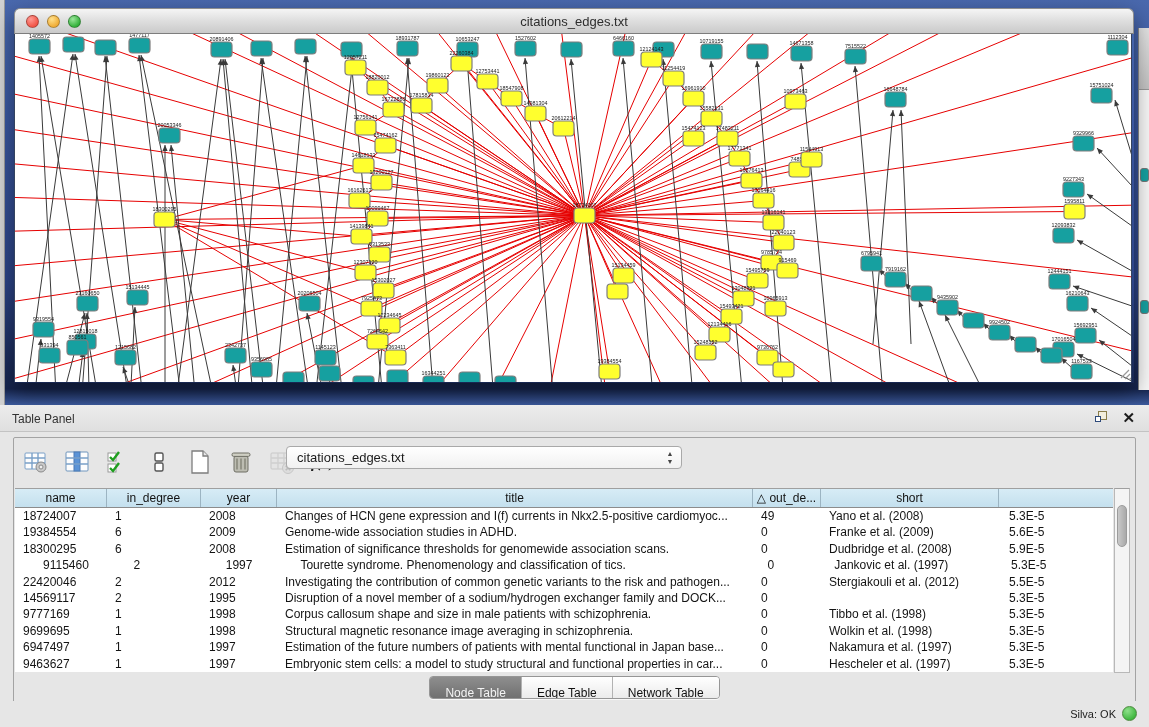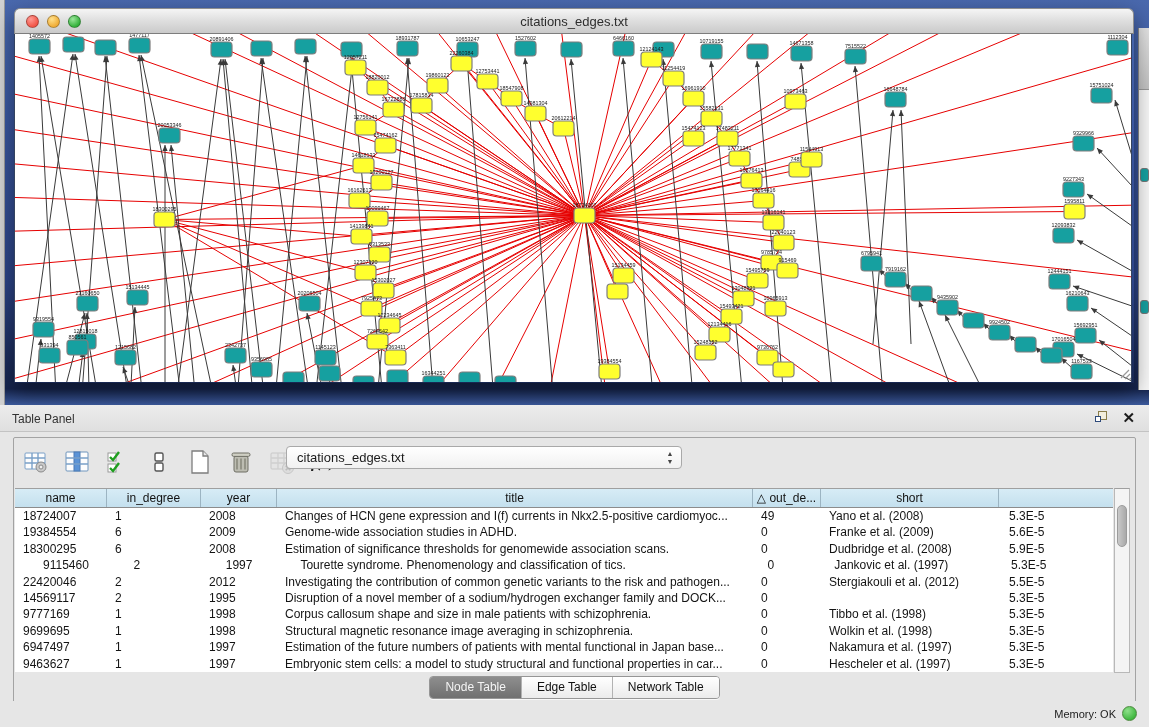--- a/index.html
+++ b/index.html
@@ -57,21 +57,21 @@
   #thead { display:flex; height:19px; background:linear-gradient(180deg,#d7ecf6,#c4e0ee); border-bottom:1px solid #8c8c8c; }
   #thead .hc { font-size:12px; color:#111; text-align:center; line-height:18px; border-right:1px solid #9cb4c2; overflow:hidden; white-space:nowrap; }
   #tbody .tr { display:flex; height:16.4px; background:#fff; }
   #tbody .td { font-size:12px; color:#141414; line-height:16px; padding-left:8px; overflow:hidden; white-space:nowrap; }
   #vscroll { position:absolute; left:1100px; top:50px; width:16px; height:185px; background:#f4f4f4; border:1px solid #b8b8b8; border-top:1px solid #9f9f9f; }
   #vscroll .thumb { position:absolute; left:2px; top:16px; width:10px; height:42px; border-radius:6px; background:linear-gradient(90deg,#c9c9c9,#a9a9a9); border:1px solid #9b9b9b; }
 
   
   #tab-bar { position:absolute; left:0; right:0; top:238px; display:flex; justify-content:center; }
   #tab-bar .seg { display:flex; border:1px solid #969696; border-radius:4px; overflow:hidden; box-shadow:0 1px 0 rgba(255,255,255,.7); }
-  .tab { padding:0 15px; height:21px; line-height:20px; font-size:12px; color:#111;
+  .tab { padding:6px 15px; height:21px; line-height:20px; font-size:12px; color:#111;
     background:linear-gradient(180deg,#ffffff,#ebebeb); border-right:1px solid #b2b2b2; cursor:default; }
   .tab:last-child { border-right:none; }
   .tab.sel { background:linear-gradient(180deg,#8e8e8e,#707070); color:#f4f4f4; }
 
   
   #status-bar { position:absolute; left:0; bottom:0; width:1149px; height:26px; background:#e6e6e6; }
   #memory { position:absolute; right:12px; top:5px; display:flex; align-items:center; gap:6px; font-size:11px; color:#222; }
   #memory .dot { width:15px; height:15px; border-radius:50%; border:1px solid #4c8a3f;
     background:radial-gradient(circle at 35% 30%, #8fe08a, #3cb63c 75%); }
 </style>
@@ -845,17 +845,17 @@
             <div class="tab sel">Node Table</div>
             <div class="tab">Edge Table</div>
             <div class="tab">Network Table</div>
           </div>
         </div>
     </div>
   </div>
 
   <div id="status-bar">
     <div id="memory">
-      <span>Memory: OK</span>
+      <span>Silva: OK</span>
       <span class="dot"></span>
     </div>
   </div>
 </div>
 
 </body></html>

